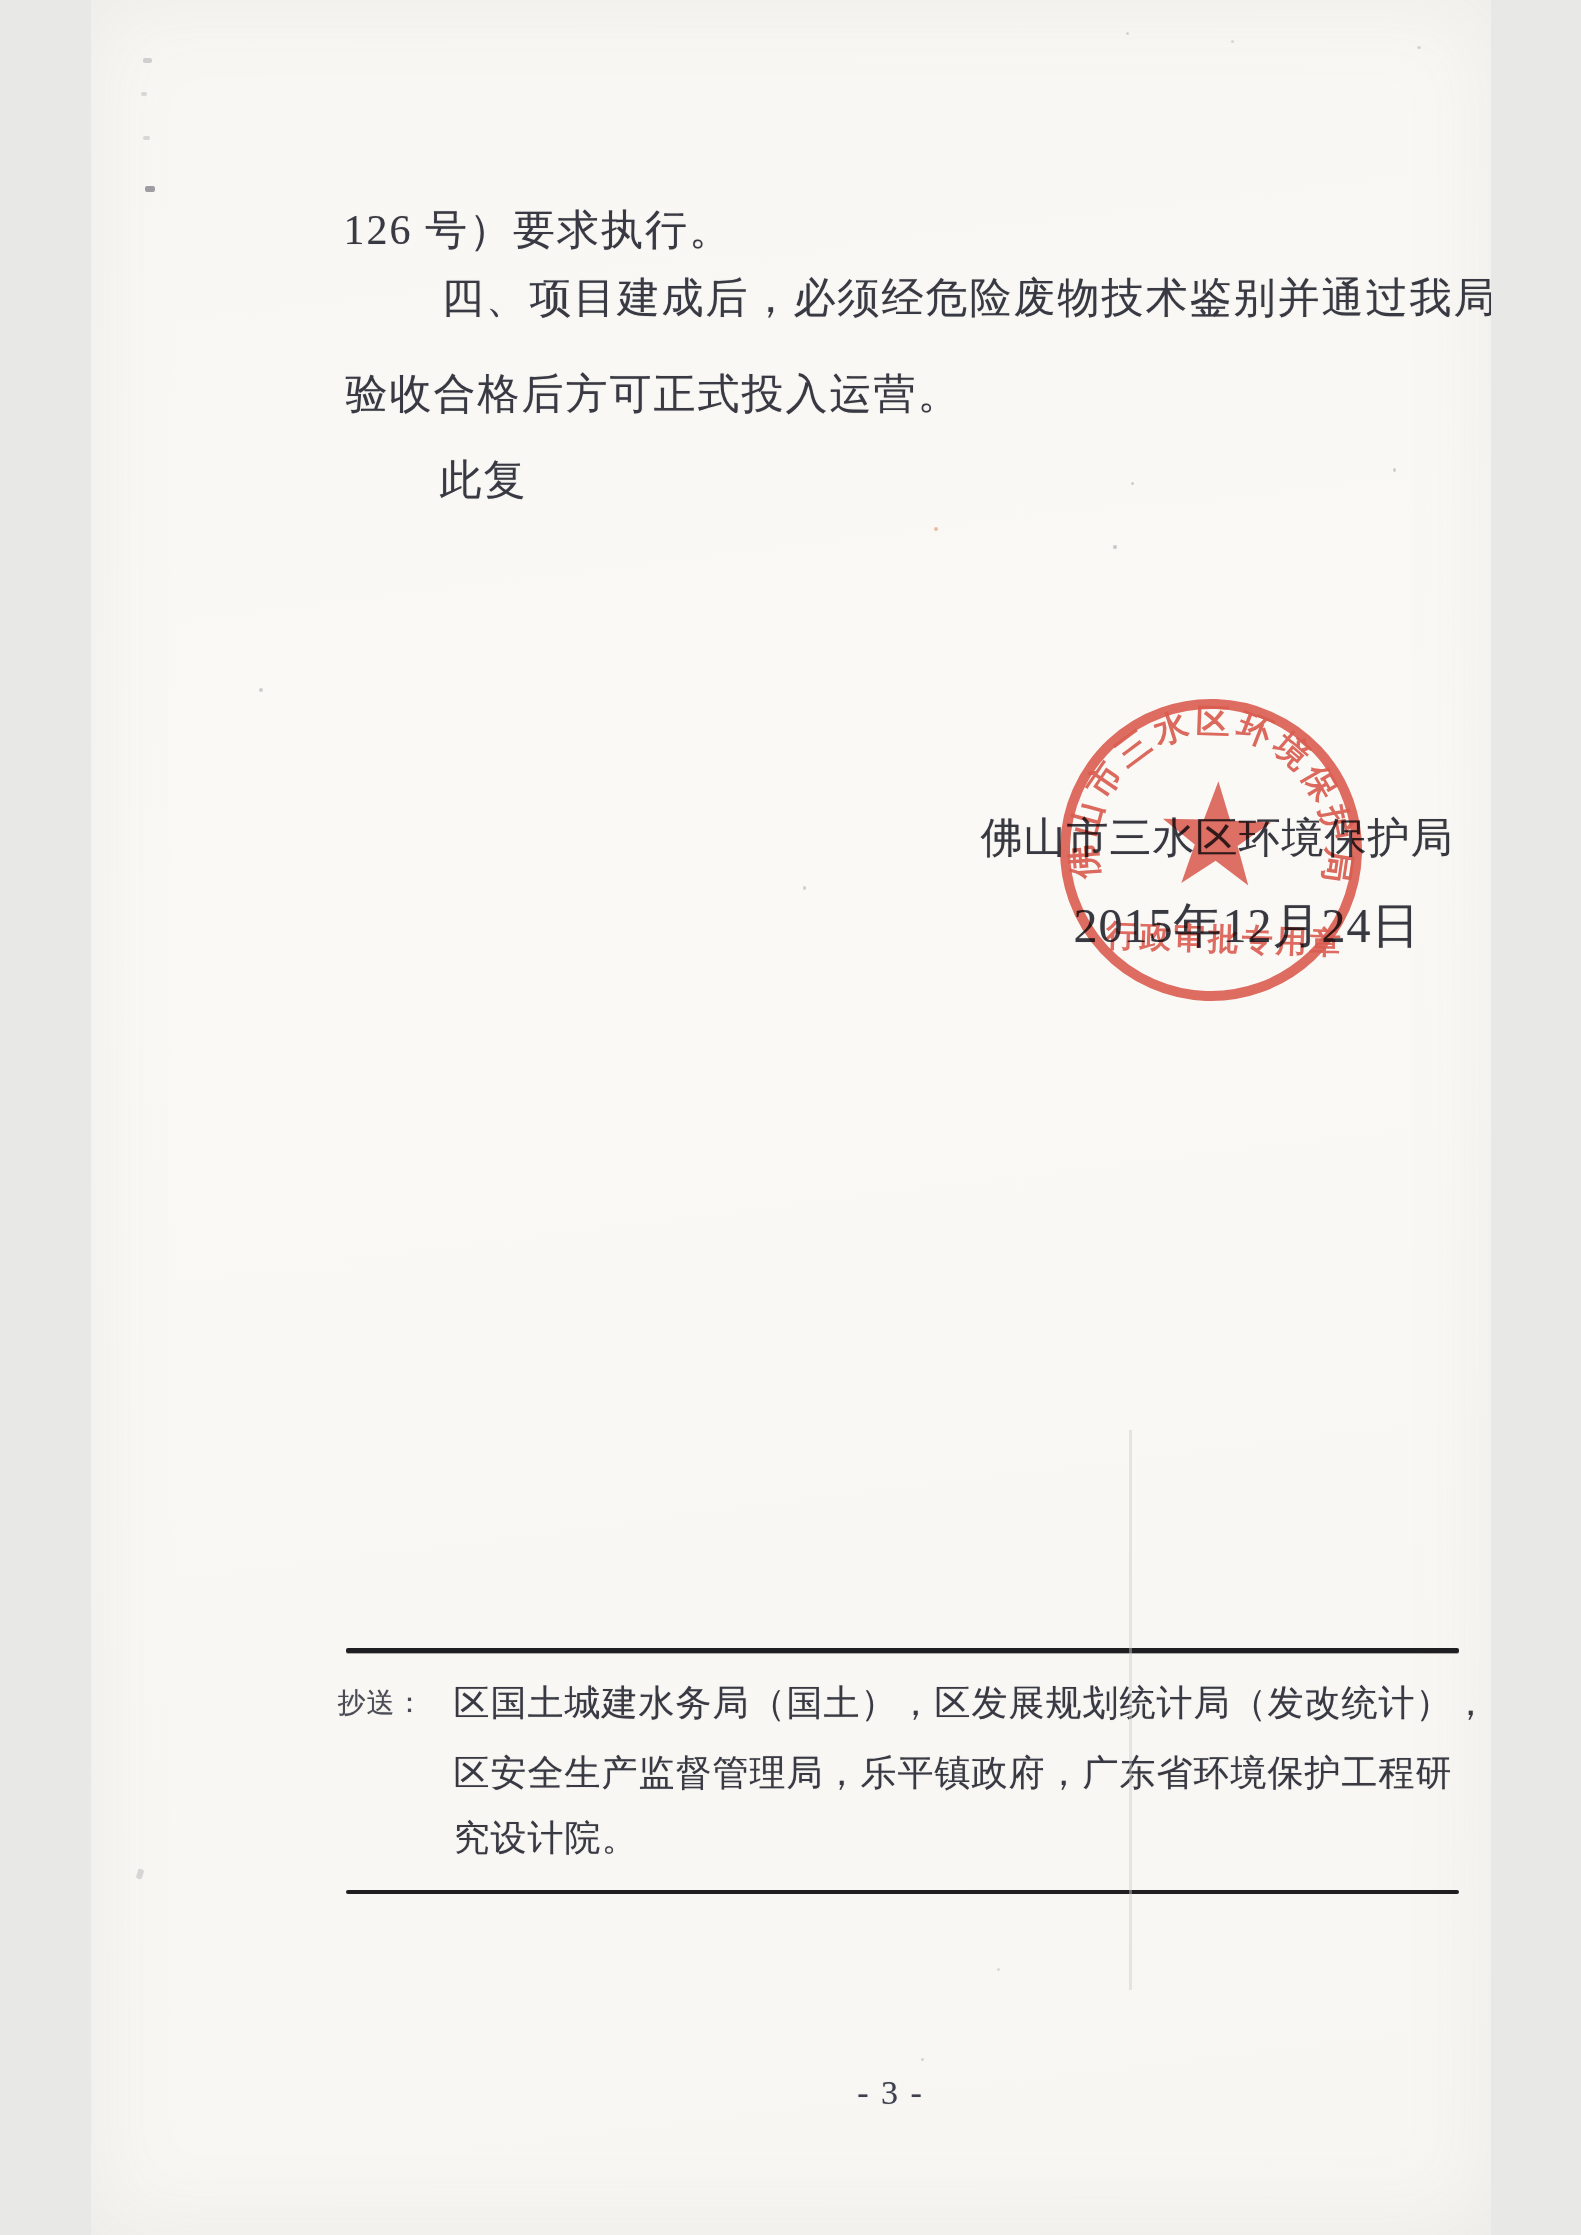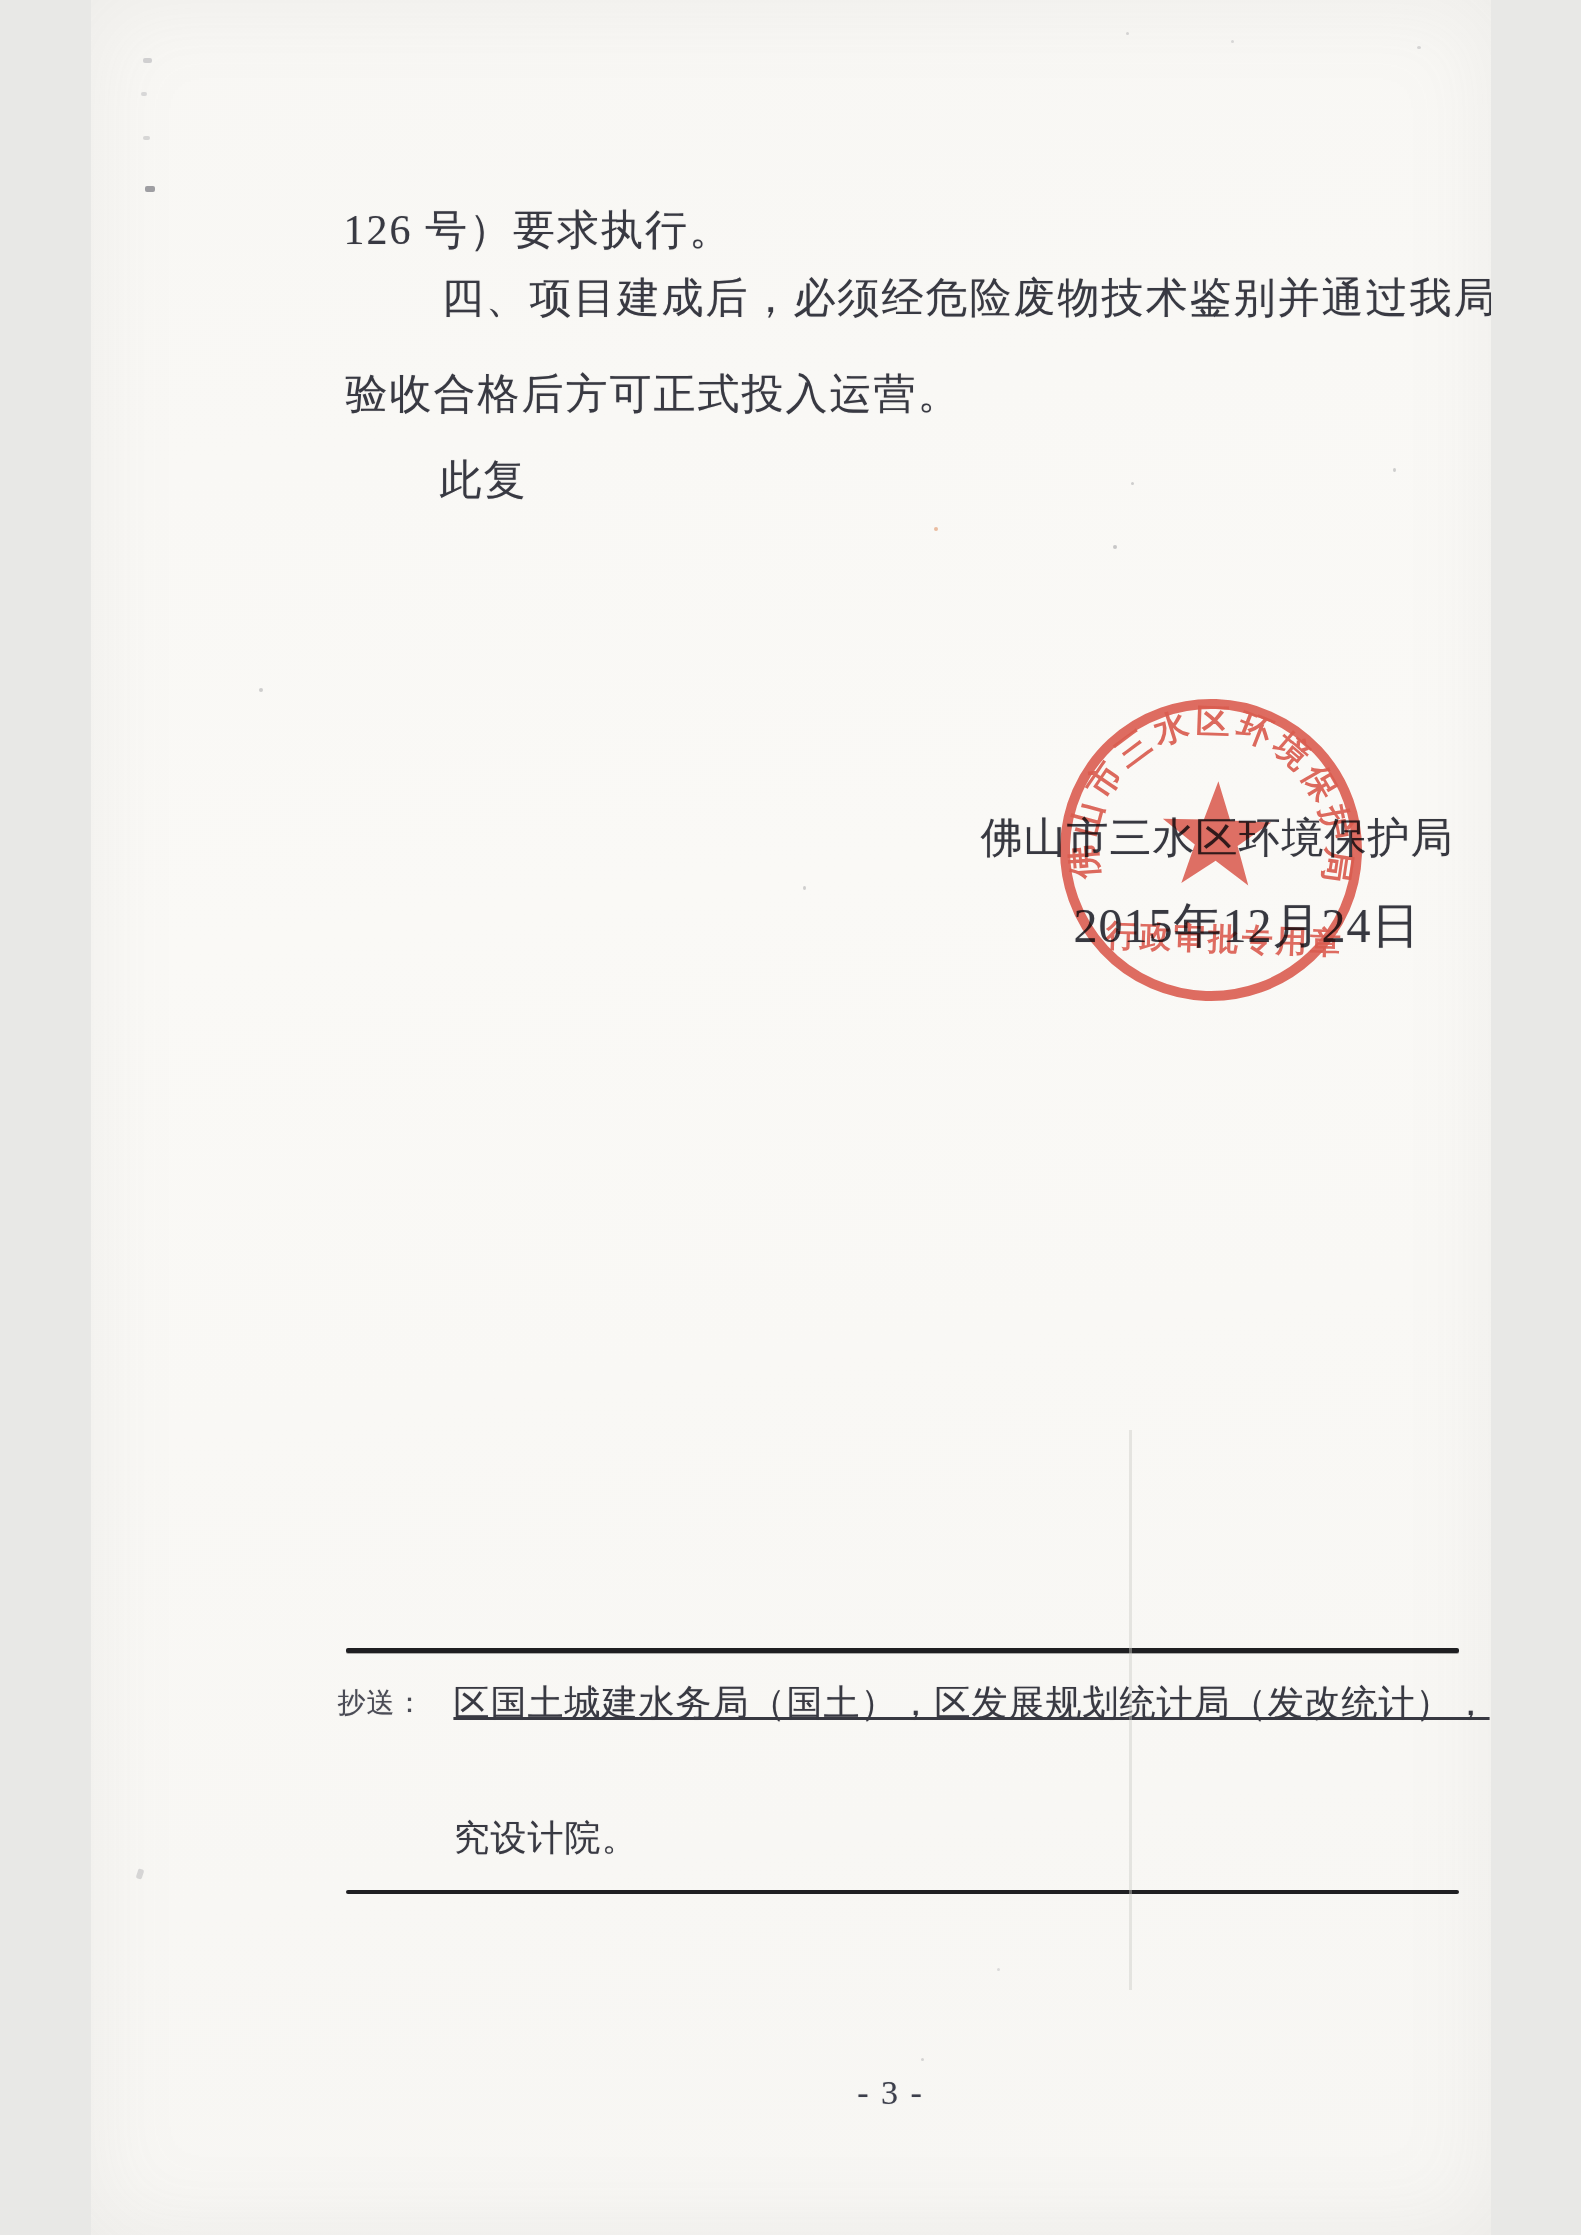--- a/index.html
+++ b/index.html
@@ -58,21 +58,22 @@
       <polygon points="162,88 175.2,126.8 216.2,127.4 183.4,152 195.5,191.1 162,167.5 128.5,191.1 140.6,152 107.8,127.4 148.8,126.8" fill="#dd5245" opacity="0.88"></polygon>
       <text x="174" y="256" font-size="31" fill="#dd5245" letter-spacing="3" text-anchor="middle" opacity="0.9" style="font-family:'Liberation Serif','DejaVu Serif',serif;font-weight:bold;">行政审批专用章</text>
     </svg>
   </div>
 
   <div class="txt sig-org" style="left:890px;top:817px;">佛山市三水区环境保护局</div>
   <div class="txt sig-date" style="left:983px;top:906px;">2015年12月24日</div>
 
   <div class="rule rule-top"></div>
   <div class="txt cc-label" style="left:247px;top:1684px;">抄送：</div>
-  <div class="txt cc-line" style="left:363px;top:1684px;text-decoration:underline;">区国土城建水务局（国土），区发展规划统计局（发改统计），</div>
+  <div class="txt cc-line" style="left:363px;top:1684px;">区国土城建水务局（国土），区发展规划统计局（发改统计），</div>
+  <div class="txt cc-line" style="left:363px;top:1754px;">区安全生产监督管理局，乐平镇政府，广东省环境保护工程研</div>
   <div class="txt cc-line" style="left:363px;top:1819px;">究设计院。</div>
   <div class="rule rule-bottom"></div>
 
   <div class="txt page-num" style="left:740px;top:2076px;width:120px;text-align:center;">- 3 -</div>
 
   <div class="mark" style="left:52px;top:58px;width:9px;height:5px;opacity:.35;"></div>
   <div class="mark" style="left:50px;top:92px;width:6px;height:4px;opacity:.28;"></div>
   <div class="mark" style="left:52px;top:136px;width:7px;height:4px;opacity:.3;"></div>
   <div class="mark" style="left:54px;top:186px;width:10px;height:6px;opacity:.55;background:#55555e;"></div>
   <div class="speck" style="left:1035px;top:32px;width:3px;height:3px;opacity:.25;"></div>

